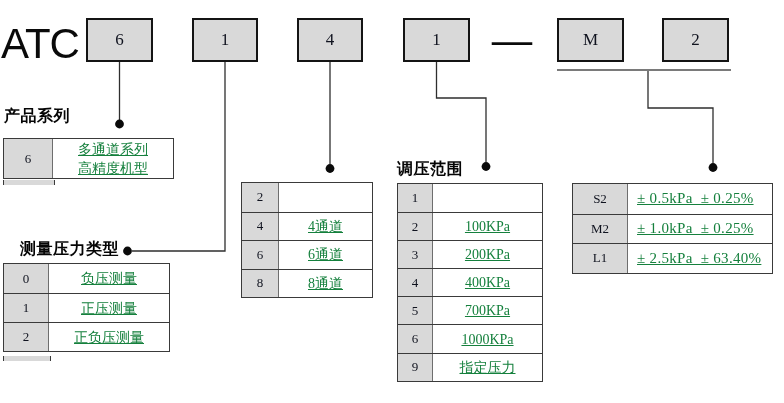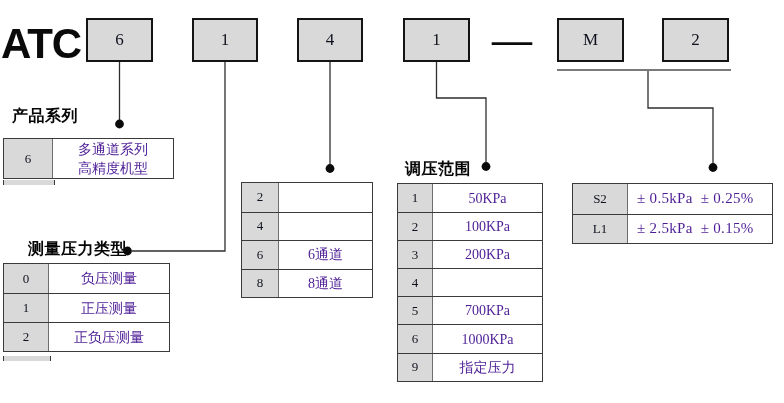--- a/index.html
+++ b/index.html
@@ -1,47 +1,47 @@
 <!DOCTYPE html>
 <html><head>
 <meta charset="utf-8">
 <style>
   html,body{margin:0;padding:0;background:#fff;}
   .stage{position:relative;width:784px;height:403px;background:#fff;overflow:hidden;
          font-family:"Liberation Sans",sans-serif;color:#000;}
 
   .brand{position:absolute;left:1px;top:23px;height:44px;line-height:42px;
-         font-size:42px;font-weight:700;letter-spacing:-1px;color:#0a0a0a;}
+         font-size:42px;font-weight:400;letter-spacing:-1px;color:#0a0a0a;}
 
   .codebox{position:absolute;top:18px;height:44px;background:#d9d9d9;
            border:2px solid #141414;box-sizing:border-box;
            display:flex;align-items:center;justify-content:center;
            font-family:"Liberation Serif",serif;font-size:17px;color:#10131f;}
 
   .dash{position:absolute;left:488px;top:17px;width:48px;height:44px;
         display:flex;align-items:center;justify-content:center;
         font-family:"Liberation Serif",serif;font-size:40px;font-weight:700;color:#0a0a0a;}
 
   .suffix-underline{position:absolute;left:557px;top:69px;width:174px;height:2px;background:#7a7a7a;}
 
   svg.overlay{position:absolute;left:0;top:0;width:784px;height:403px;pointer-events:none;}
 
   .sec-title{position:absolute;font-size:16px;font-weight:700;letter-spacing:0.5px;
-             white-space:nowrap;color:#050505;margin-left:8px;}
+             white-space:nowrap;color:#050505;}
   .amp{color:#3556c8;}
 
   .tbl{position:absolute;border:1.5px solid #3a3a3a;box-sizing:border-box;background:#fff;}
   .trow{display:flex;height:var(--rh);border-top:1.5px solid #3a3a3a;box-sizing:border-box;}
   .trow:first-child{border-top:none;}
   .kcell{width:var(--kw);flex:none;background:#d9d9d9;border-right:1.5px solid #6e6e6e;
          box-sizing:border-box;display:flex;align-items:center;justify-content:center;
          font-family:"Liberation Serif",serif;font-size:13px;color:#10131f;}
   .vcell{flex:1;display:flex;align-items:center;justify-content:center;text-align:center;
          font-family:"Liberation Serif",serif;font-size:14px;white-space:pre-wrap;
-         line-height:19px;color:#4c1d95;}
+         line-height:19px;color:#15803d;text-decoration:underline;}
   .tbl.left-values .vcell{justify-content:flex-start;text-align:left;padding-left:9px;
          font-size:15px;letter-spacing:0.3px;}
   .stub{position:absolute;background:#d9d9d9;border-left:1.5px solid #3a3a3a;
         border-right:1.5px solid #3a3a3a;box-sizing:border-box;}
 </style>
 </head>
 <body>
 
 <div class="stage">
 
@@ -100,47 +100,48 @@
       </div>
     </div>
   <div class="stub" style="left:3px;top:356px;width:48px;height:5px"></div>
 
   <div class="tbl" style="left:241px;top:182px;width:132px;--kw:37px;--rh:28.5px">
       <div class="trow">
         <div class="kcell">2</div>
       </div>
       <div class="trow">
         <div class="kcell">4</div>
+        <div class="vcell">4通道</div>
       </div>
       <div class="trow">
         <div class="kcell">6</div>
         <div class="vcell">6通道</div>
       </div>
       <div class="trow">
         <div class="kcell">8</div>
         <div class="vcell">8通道</div>
       </div>
     </div>
 
   <div class="sec-title" style="left:397px;top:159px">调压范围</div>
   <div class="tbl" style="left:397px;top:183px;width:146px;--kw:35px;--rh:28.1px">
       <div class="trow">
         <div class="kcell">1</div>
-        <div class="vcell">50KPa</div>
       </div>
       <div class="trow">
         <div class="kcell">2</div>
         <div class="vcell">100KPa</div>
       </div>
       <div class="trow">
         <div class="kcell">3</div>
         <div class="vcell">200KPa</div>
       </div>
       <div class="trow">
         <div class="kcell">4</div>
+        <div class="vcell">400KPa</div>
       </div>
       <div class="trow">
         <div class="kcell">5</div>
         <div class="vcell">700KPa</div>
       </div>
       <div class="trow">
         <div class="kcell">6</div>
         <div class="vcell">1000KPa</div>
       </div>
       <div class="trow">
@@ -148,18 +149,22 @@
         <div class="vcell">指定压力</div>
       </div>
     </div>
 
   <div class="tbl left-values" style="left:572px;top:183px;width:201px;--kw:55px;--rh:29.5px">
       <div class="trow">
         <div class="kcell">S2</div>
         <div class="vcell">± 0.5kPa  ± 0.25%</div>
       </div>
       <div class="trow">
+        <div class="kcell">M2</div>
+        <div class="vcell">± 1.0kPa  ± 0.25%</div>
+      </div>
+      <div class="trow">
         <div class="kcell">L1</div>
-        <div class="vcell">± 2.5kPa  ± 0.15%</div>
+        <div class="vcell">± 2.5kPa  ± 63.40%</div>
       </div>
     </div>
 
 </div>
 
 </body></html>

